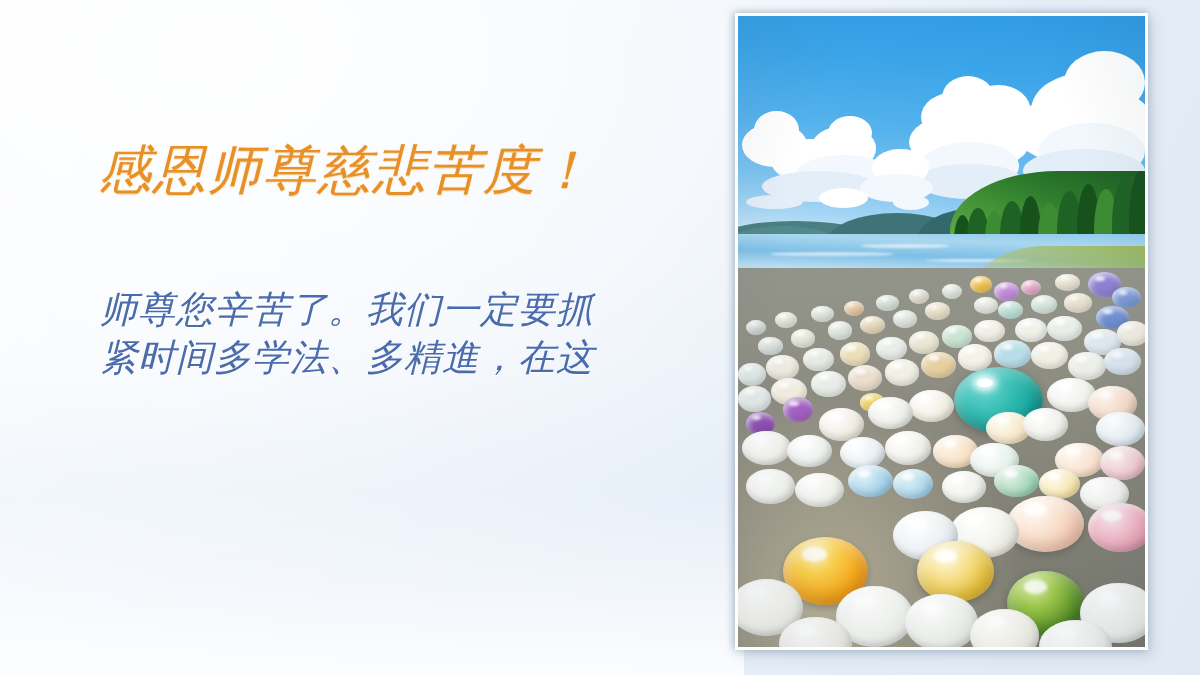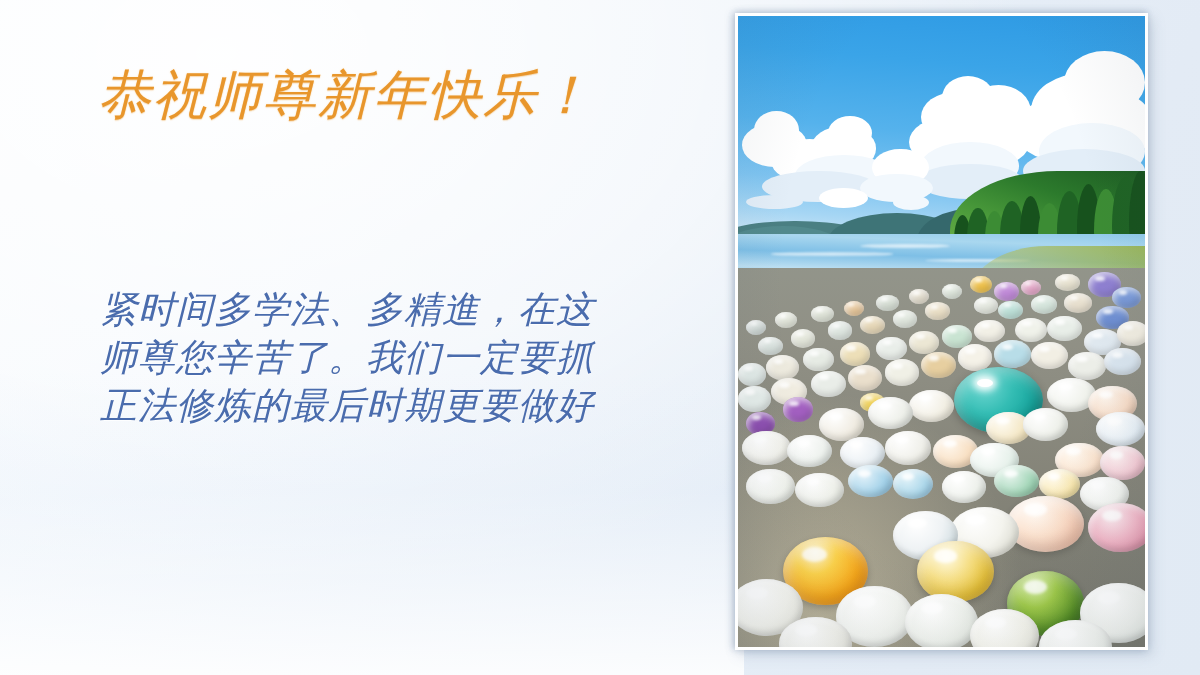--- a/index.html
+++ b/index.html
@@ -236,27 +236,26 @@
     pointer-events:none;
   }
 </style>
 </head>
 <body>
 
 <div id="card">
 
   <div id="text-panel">
 
-    <div class="headline" id="headline-1">恭祝师尊新年快乐！</div>
-
+
+    <div class="headline" id="headline-2">感恩师尊慈悲苦度！</div>
 
     <div id="body-text">
+      <span class="l">师尊您辛苦了。我们一定要抓</span>
       <span class="l">紧时间多学法、多精進，在这</span>
-      <span class="l">师尊您辛苦了。我们一定要抓</span>
-      <span class="l">正法修炼的最后时期更要做好</span>
     </div>
 
   </div>
 
   <div id="photo-frame">
     <div id="photo">
 
       <div class="sky"></div>
 
       <div>

